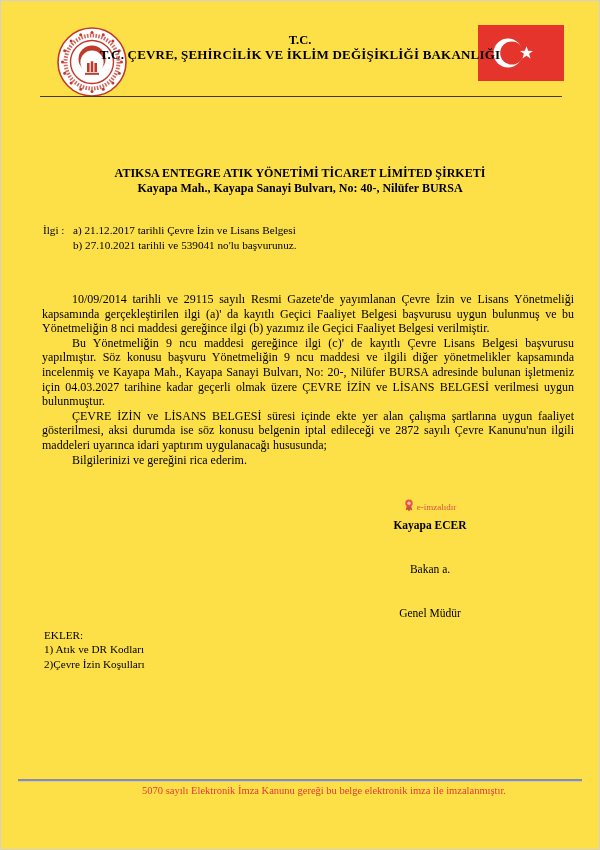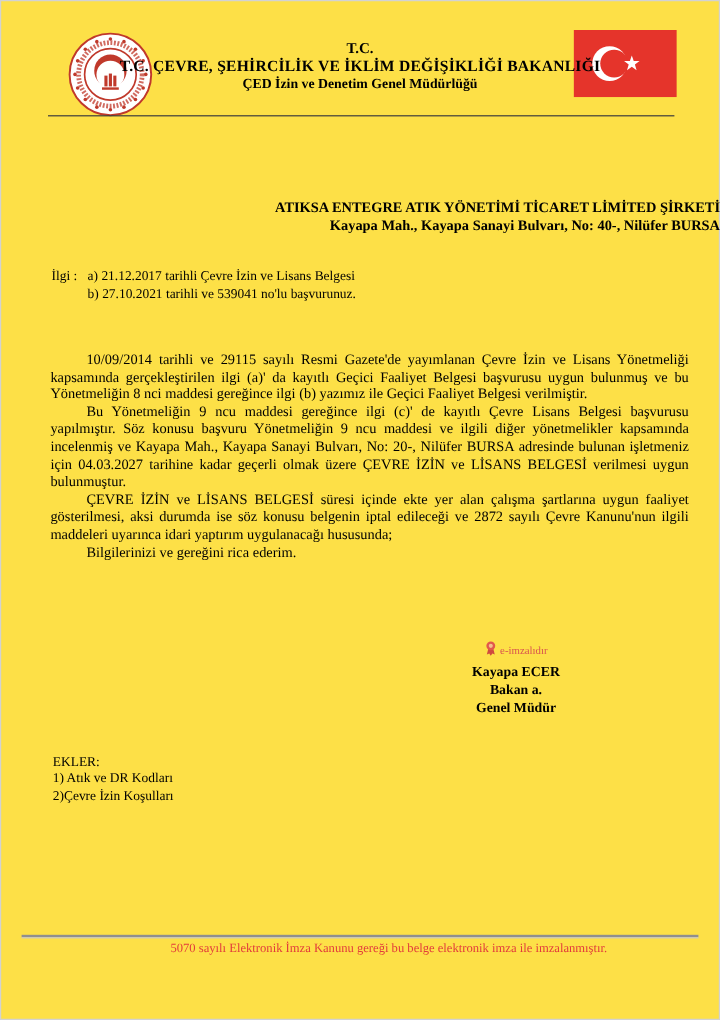--- a/index.html
+++ b/index.html
@@ -15,37 +15,37 @@
   .hdr-tc{font-size:12.5px;line-height:14px;}
   .hdr-ministry{font-size:13px;line-height:16px;letter-spacing:.2px;white-space:nowrap;}
   .hdr-dept{font-size:11.5px;line-height:15px;}
   .hdr-rule{position:absolute;left:40px;right:38px;top:96px;border-top:1px solid #3c3c3c;}
   
   .meta{position:absolute;left:55px;right:58px;top:111px;font-size:11.5px;line-height:14.5px;}
   .meta-row{display:flex;}
   .meta-label{font-weight:bold;width:45px;flex:0 0 auto;}
   .meta-date{position:absolute;right:0;top:1px;}
   
-  .recipient{position:absolute;left:0;top:166px;width:100%;text-align:right;font-weight:bold;}
+  .recipient{position:absolute;left:0;top:166px;width:100%;text-align:center;font-weight:bold;}
   .recipient-name{font-size:12px;line-height:15px;}
   .recipient-addr{font-size:12px;line-height:15px;}
   
   .refs{position:absolute;left:43px;top:223px;font-size:11.2px;line-height:14.5px;}
   .refs-row{display:flex;}
   .refs-label{width:30px;flex:0 0 auto;}
   
   .body{position:absolute;left:42px;right:26px;top:262px;font-size:12px;line-height:14.6px;text-align:justify;margin-top:30px;}
   .body p{margin:0;text-indent:30px;}
   .closing{margin-top:14px;text-indent:30px;text-align:left;}
   
   .sig{position:absolute;left:335px;top:499px;width:190px;text-align:center;}
   .esign{display:flex;align-items:center;justify-content:center;gap:3px;
-         font-size:9px;color:#d9534f;line-height:11px;margin-top:35px;}
+         font-size:9px;color:#d9534f;line-height:11px;}
   .sig-name{font-weight:bold;font-size:11.5px;line-height:15px;margin-top:3px;}
-  .sig-title{font-weight:bold;font-size:11.5px;line-height:15px;}
+  .sig-title{font-weight:normal;font-size:11.5px;line-height:15px;margin-top:29px;}
   
   .ekler{position:absolute;left:44px;top:628px;font-size:11.2px;line-height:14.3px;}
   
   .footer-rule{position:absolute;left:18px;right:18px;top:779px;
                border-top:2px solid #8f8f8f;border-bottom:1px solid #c9c9c9;}
   .footer-text{position:absolute;left:0;top:784px;width:100%;text-align:center;
                color:#e23b3b;font-size:10.5px;line-height:13px;margin-left:24px;}
 </style>
 </head>
 <body>
@@ -91,21 +91,20 @@
       <rect width="86" height="56" fill="#e5342b"></rect>
       <circle cx="30" cy="28" r="14.5" fill="#fff"></circle>
       <circle cx="33.8" cy="28" r="11.6" fill="#e5342b"></circle>
       <polygon fill="#fff" points="48.5,21.2 50.1,25.8 54.97,25.9 51.09,28.84 52.5,33.5 48.5,30.72 44.5,33.5 45.91,28.84 42.03,25.9 46.9,25.8"></polygon>
     </svg>
   </div>
 
   <div class="hdr">
     <div class="hdr-tc">T.C.</div>
     <div class="hdr-ministry">T.C. ÇEVRE, ŞEHİRCİLİK VE İKLİM DEĞİŞİKLİĞİ BAKANLIĞI</div>
-    <div class="hdr-dept">ÇED İzin ve Denetim Genel Müdürlüğü</div>
   </div>
   <div class="hdr-rule"></div>
 
 
   <div class="recipient">
     <div class="recipient-name">ATIKSA ENTEGRE ATIK YÖNETİMİ TİCARET LİMİTED ŞİRKETİ</div>
     <div class="recipient-addr">Kayapa Mah., Kayapa Sanayi Bulvarı, No: 40-, Nilüfer BURSA</div>
   </div>
 
   <div class="refs">

